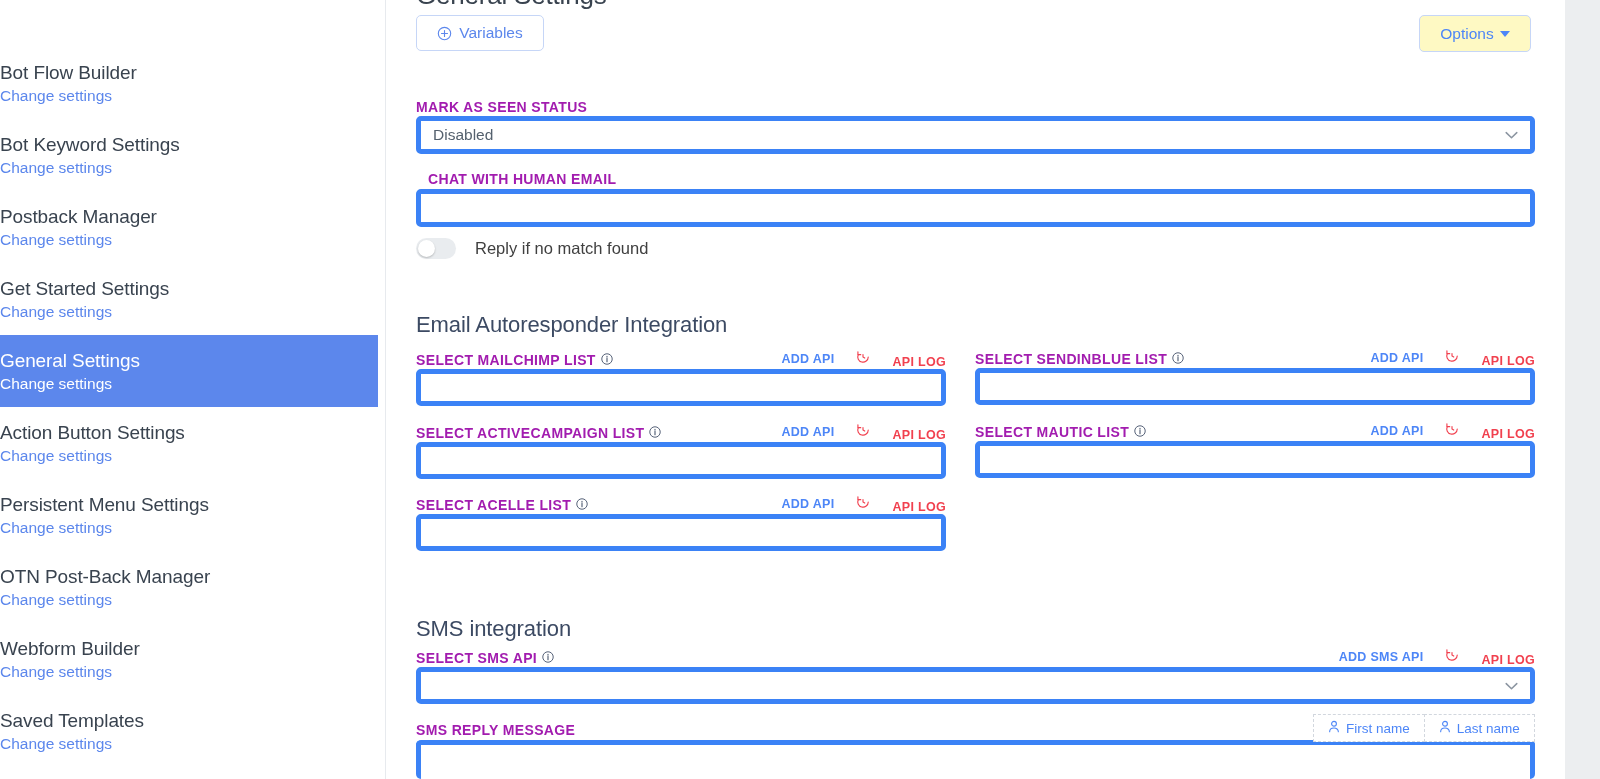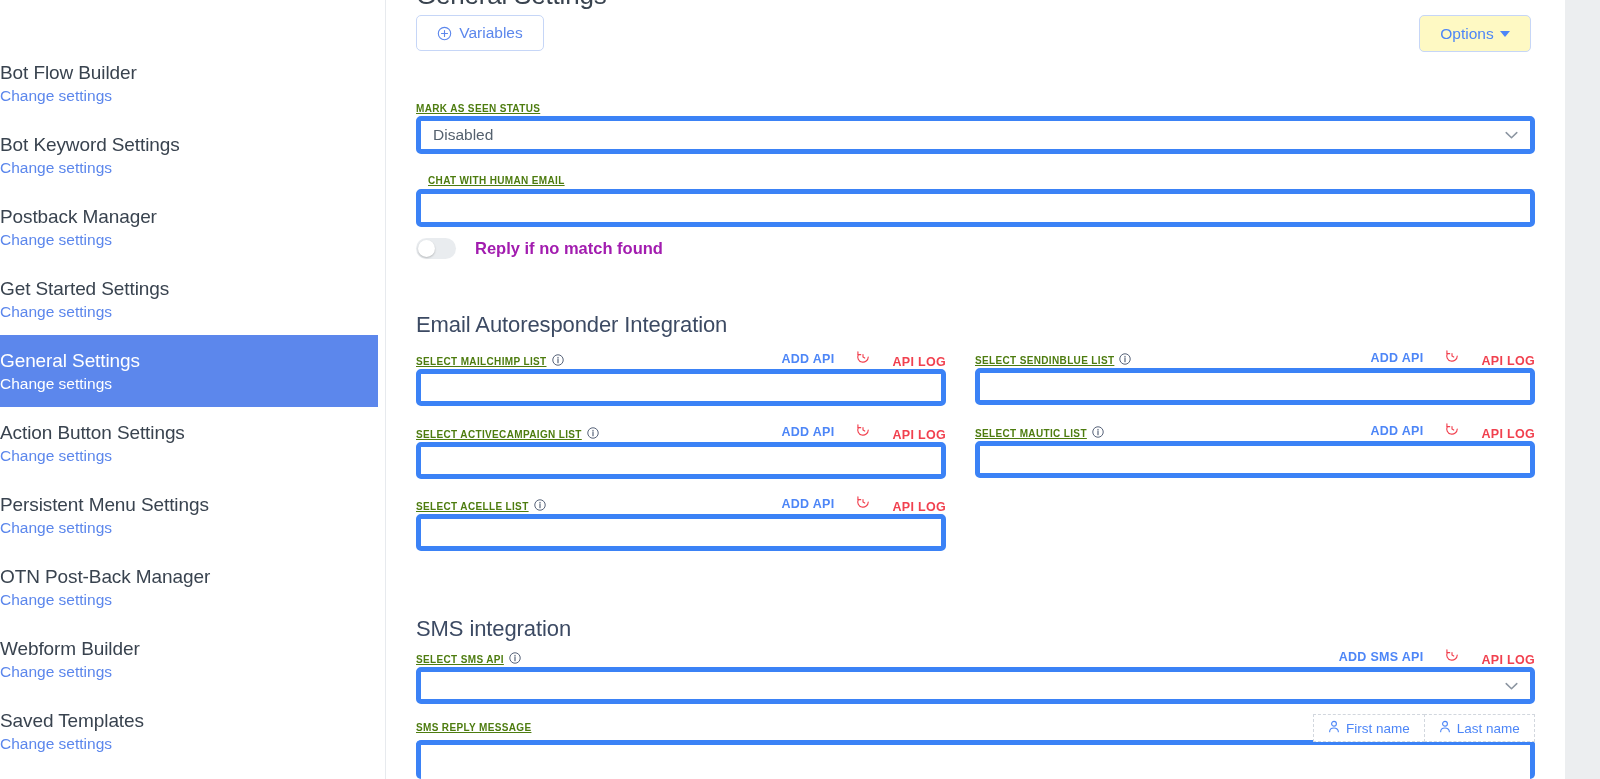--- a/index.html
+++ b/index.html
@@ -128,29 +128,28 @@
   .caret-down {
     width: 0; height: 0;
     border-left: 5px solid transparent;
     border-right: 5px solid transparent;
     border-top: 6px solid #4d86f7;
     display: inline-block;
   }
 
   
   .fld-label {
-    font-size: 10px;
+    font-size: 14px;
     font-weight: 700;
     letter-spacing: 0.35px;
-    color: #4d7c0f;
+    color: #a21caf;
     text-transform: uppercase;
     display: inline-flex;
     align-items: center;
     gap: 5px;
-    text-decoration: underline;
   }
 
   .form-ctl {
     width: 100%;
     height: 36px;
     border: 5px solid #3b82f6;
     border-radius: 5px;
     background: #fff;
     font-size: 15.5px;
     color: #55616e;
@@ -188,22 +187,21 @@
   .toggle .knob {
     position: absolute;
     left: 2px; top: 2px;
     width: 17px; height: 17px;
     border-radius: 50%;
     background: #fff;
     box-shadow: 0 1px 2px rgba(0,0,0,.22);
   }
   .toggle-label {
     font-size: 16.5px;
-    color: #a21caf;
-    font-weight: bold;
+    color: #404040;
   }
 
   .section-head {
     font-size: 22px;
     color: #3c4a63;
     letter-spacing: -0.1px;
   }
 
   
   .api-links {

